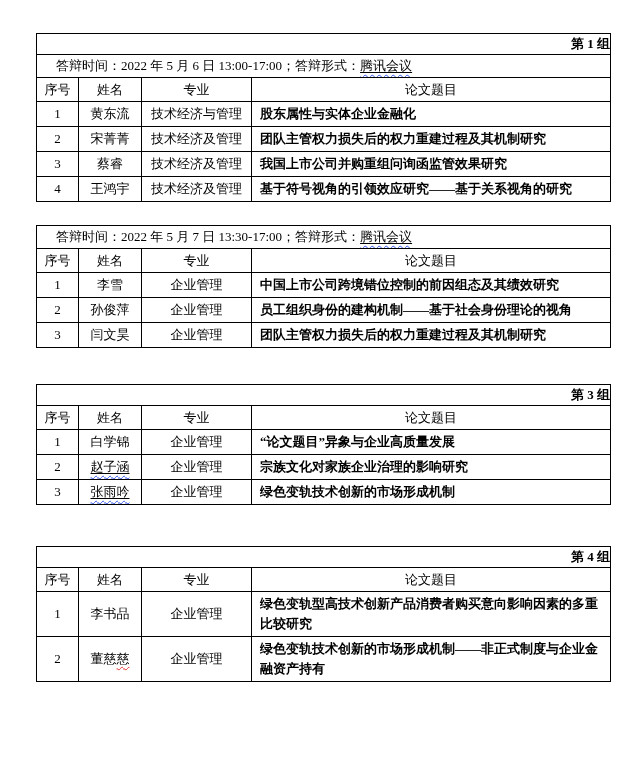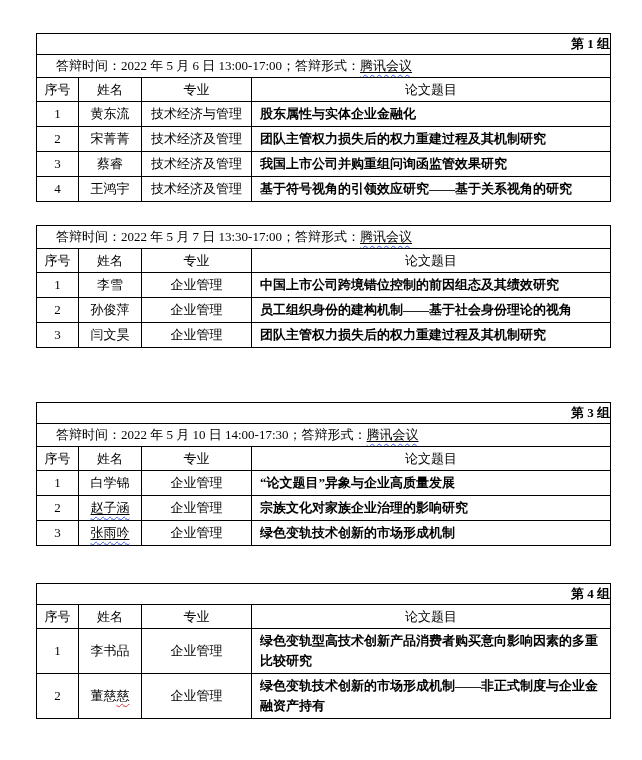--- a/index.html
+++ b/index.html
@@ -21,22 +21,22 @@
 
   table.grp-table {
     position: absolute;
     left: 36px;
     width: 574px;
     border-collapse: collapse;
     table-layout: fixed;
   }
   .g0 { top: 33px; }
   .g1 { top: 225px; }
-  .g2 { top: 402px; }
-  .g3 { top: 583px; }
+  .g2 { top: 384px; }
+  .g3 { top: 546px; }
 
   col.c-no    { width: 42px; }
   col.c-name  { width: 63px; }
   col.c-major { width: 110px; }
   col.c-thesis{ width: 359px; }
 
   td {
     border: 1px solid var(--border-c);
     font-size: 13px;
     vertical-align: middle;
@@ -195,23 +195,20 @@
     <colgroup>
       <col class="c-no">
         <col class="c-name">
         <col class="c-major">
         <col class="c-thesis">
     </colgroup>
     <tbody>
       <tr class="r-group">
         <td colspan="4" class="cell-group">第 3 组</td>
       </tr>
-      <tr class="r-time">
-        <td colspan="4" class="cell-time"><span>答辩时间：</span><span>2022 年 5 月 10 日 14:00-17:30；</span><span>答辩形式：</span><span class="mark-blue-wavy"><span class="inner-solid">腾讯会议</span></span></td>
-      </tr>
       <tr class="r-head">
         <td class="th">序号</td>
         <td class="th">姓名</td>
         <td class="th">专业</td>
         <td class="th">论文题目</td>
       </tr>
 
   <tr class="r-data">
     <td class="cell-no">1</td>
     <td class="cell-name">白学锦</td>

